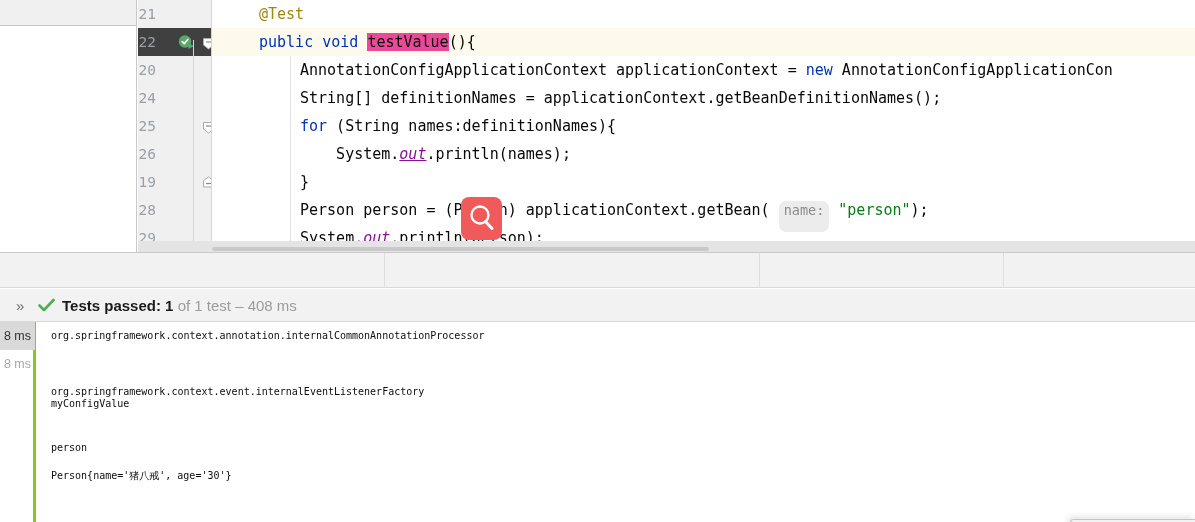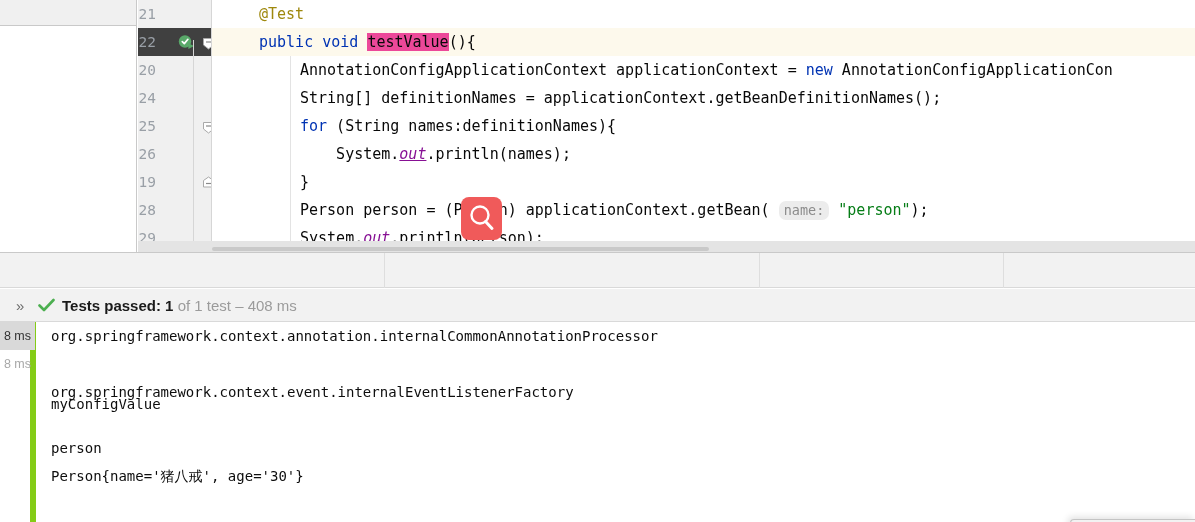--- a/index.html
+++ b/index.html
@@ -32,21 +32,21 @@
   .code-area{position:absolute;left:212px;top:0;width:983px;height:241px;background:#ffffff;overflow:hidden;}
   .cur-line-hl{position:absolute;left:0;top:28px;width:983px;height:28px;background:#fdf9ec;}
   .code-indent-guide{position:absolute;left:78px;top:56px;width:1px;height:185px;background:#e3e3e3;}
   .cline{position:absolute;left:0;width:983px;height:28px;line-height:28px;white-space:pre;
     font-family:"DejaVu Sans Mono","Liberation Mono",monospace;font-size:15px;color:#080808;}
   .kw{color:#0033b3;}
   .ann{color:#9e880d;}
   .str{color:#067d17;}
   .fld{color:#871094;font-style:italic;text-decoration:underline;}
   .mname{background:#ec4899;}
-  .hint{background:#ececec;border-radius:7px;padding:1px 5px 2px 5px;color:#8c8c8c;font-size:13.5px;}
+  .hint{background:#ececec;border-radius:7px;padding:1px 5px 14px 5px;color:#8c8c8c;font-size:13.5px;}
 
   
   .magnifier{position:absolute;left:461px;top:197px;width:41px;height:43px;background:#f05a5a;border-radius:8px;z-index:40;}
 
   
   .h-scroll-track{position:absolute;left:212px;top:241px;width:983px;height:12px;background:#e4e4e4;}
   .h-scroll-left{position:absolute;left:138px;top:241px;width:74px;height:12px;background:#e4e4e4;}
   .h-scroll-thumb{position:absolute;left:212px;top:247px;width:497px;height:4px;background:#c9c9c9;border-radius:2px;}
   .editor-bottom-line{position:absolute;left:0;top:252px;width:1195px;height:1px;background:#c9c9c9;}
 
@@ -56,30 +56,30 @@
   .tb-sep{position:absolute;top:0;width:1px;height:35px;background:#dedede;}
 
   .status-bar{position:absolute;left:0;top:36px;width:1195px;height:33px;background:#f2f2f2;border-bottom:1px solid #d9d9d9;box-sizing:border-box;}
   .chev{position:absolute;left:16px;top:7px;font-size:15px;color:#6e6e6e;line-height:19px;font-family:"Liberation Sans",sans-serif;}
   .check{position:absolute;left:38px;top:8px;width:17px;height:17px;}
   .status-text{position:absolute;left:62px;top:0;height:33px;line-height:33px;font-size:15px;color:#1a1a1a;font-family:"Liberation Sans",sans-serif;}
   .status-text .muted{color:#9b9b9b;}
   .status-text .bold{font-weight:bold;}
 
   
-  .ms-col{position:absolute;left:0;top:69px;width:36px;height:200px;background:#ffffff;border-right:6px solid #84cc16;box-sizing:border-box;}
+  .ms-col{position:absolute;left:0;top:69px;width:36px;height:200px;background:#ffffff;border-right:3px solid #84cc16;box-sizing:border-box;}
   .ms-row{position:absolute;left:0;width:35px;height:28px;line-height:28px;text-align:right;padding-right:4px;box-sizing:border-box;
      font-family:"Liberation Sans",sans-serif;font-size:12.5px;}
   .ms-row.sel{background:#d9d9d9;color:#333333;}
   .ms-row.dim{color:#a8a8a8;}
 
   
   .console{position:absolute;left:37px;top:69px;width:1158px;height:200px;background:#ffffff;}
   .oline{position:absolute;left:14px;height:28px;line-height:28px;white-space:pre;
-    font-family:"DejaVu Sans Mono","Liberation Mono",monospace;font-size:14px;color:#0d0d0d;}
+    font-family:"DejaVu Sans Mono","Liberation Mono",monospace;font-size:10px;color:#0d0d0d;}
 
   
   .popup{position:absolute;left:1070px;top:473px;width:125px;height:49px;background:#f2f2f2;
      border:1px solid #c4c4c4;border-right:none;border-bottom:none;border-radius:4px 0 0 0;box-sizing:border-box;
      box-shadow:-2px -2px 7px rgba(0,0,0,.12);overflow:hidden;z-index:50;margin-top:46px;}
   .leaf{position:absolute;left:12px;top:11px;width:17px;height:14px;}
   .popup-title{position:absolute;left:36px;top:4px;height:22px;line-height:22px;font-size:14px;font-weight:bold;color:#1a1a1a;white-space:nowrap;}
   .popup-sub{position:absolute;left:36px;top:25px;height:22px;line-height:22px;font-size:16px;color:#1a1a1a;white-space:nowrap;}
 </style>
 </head>

